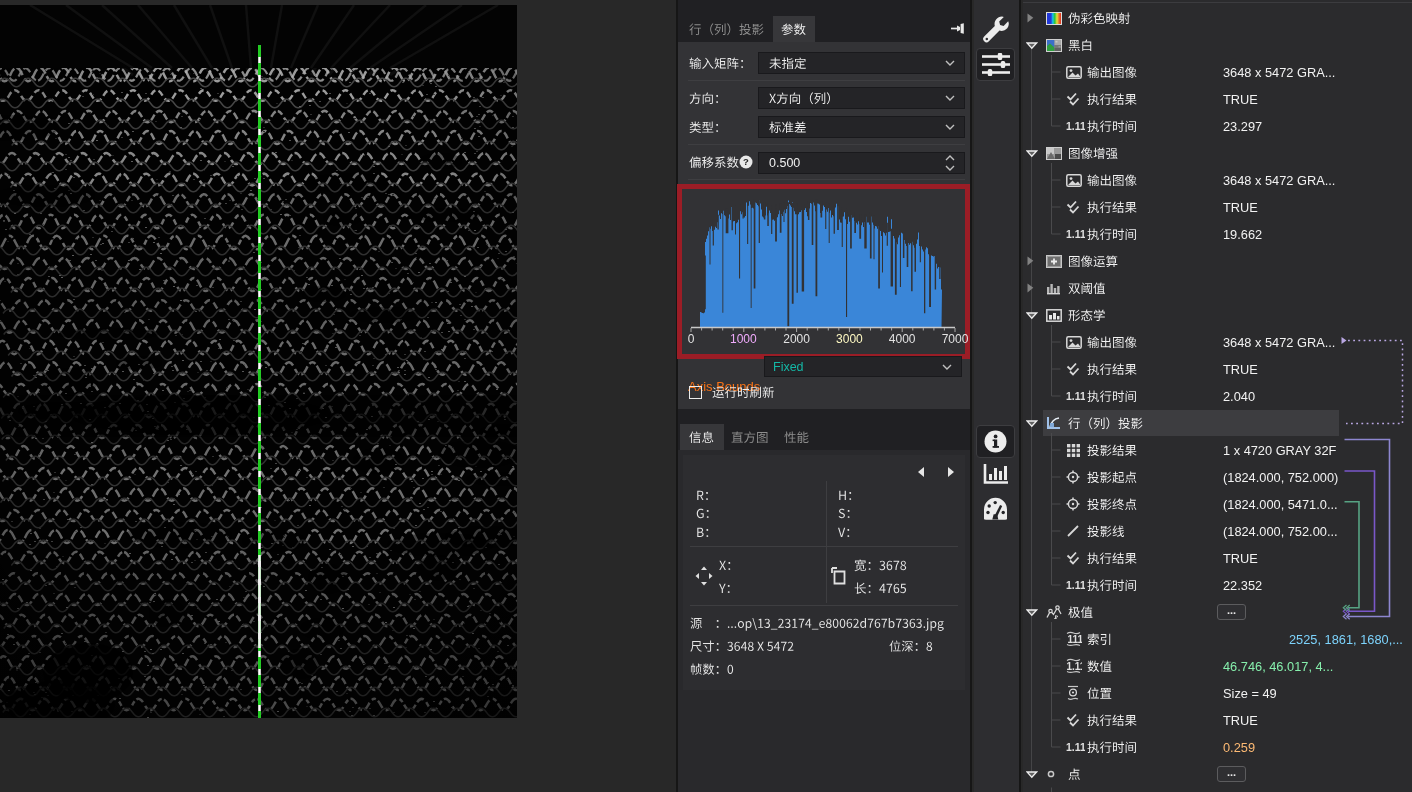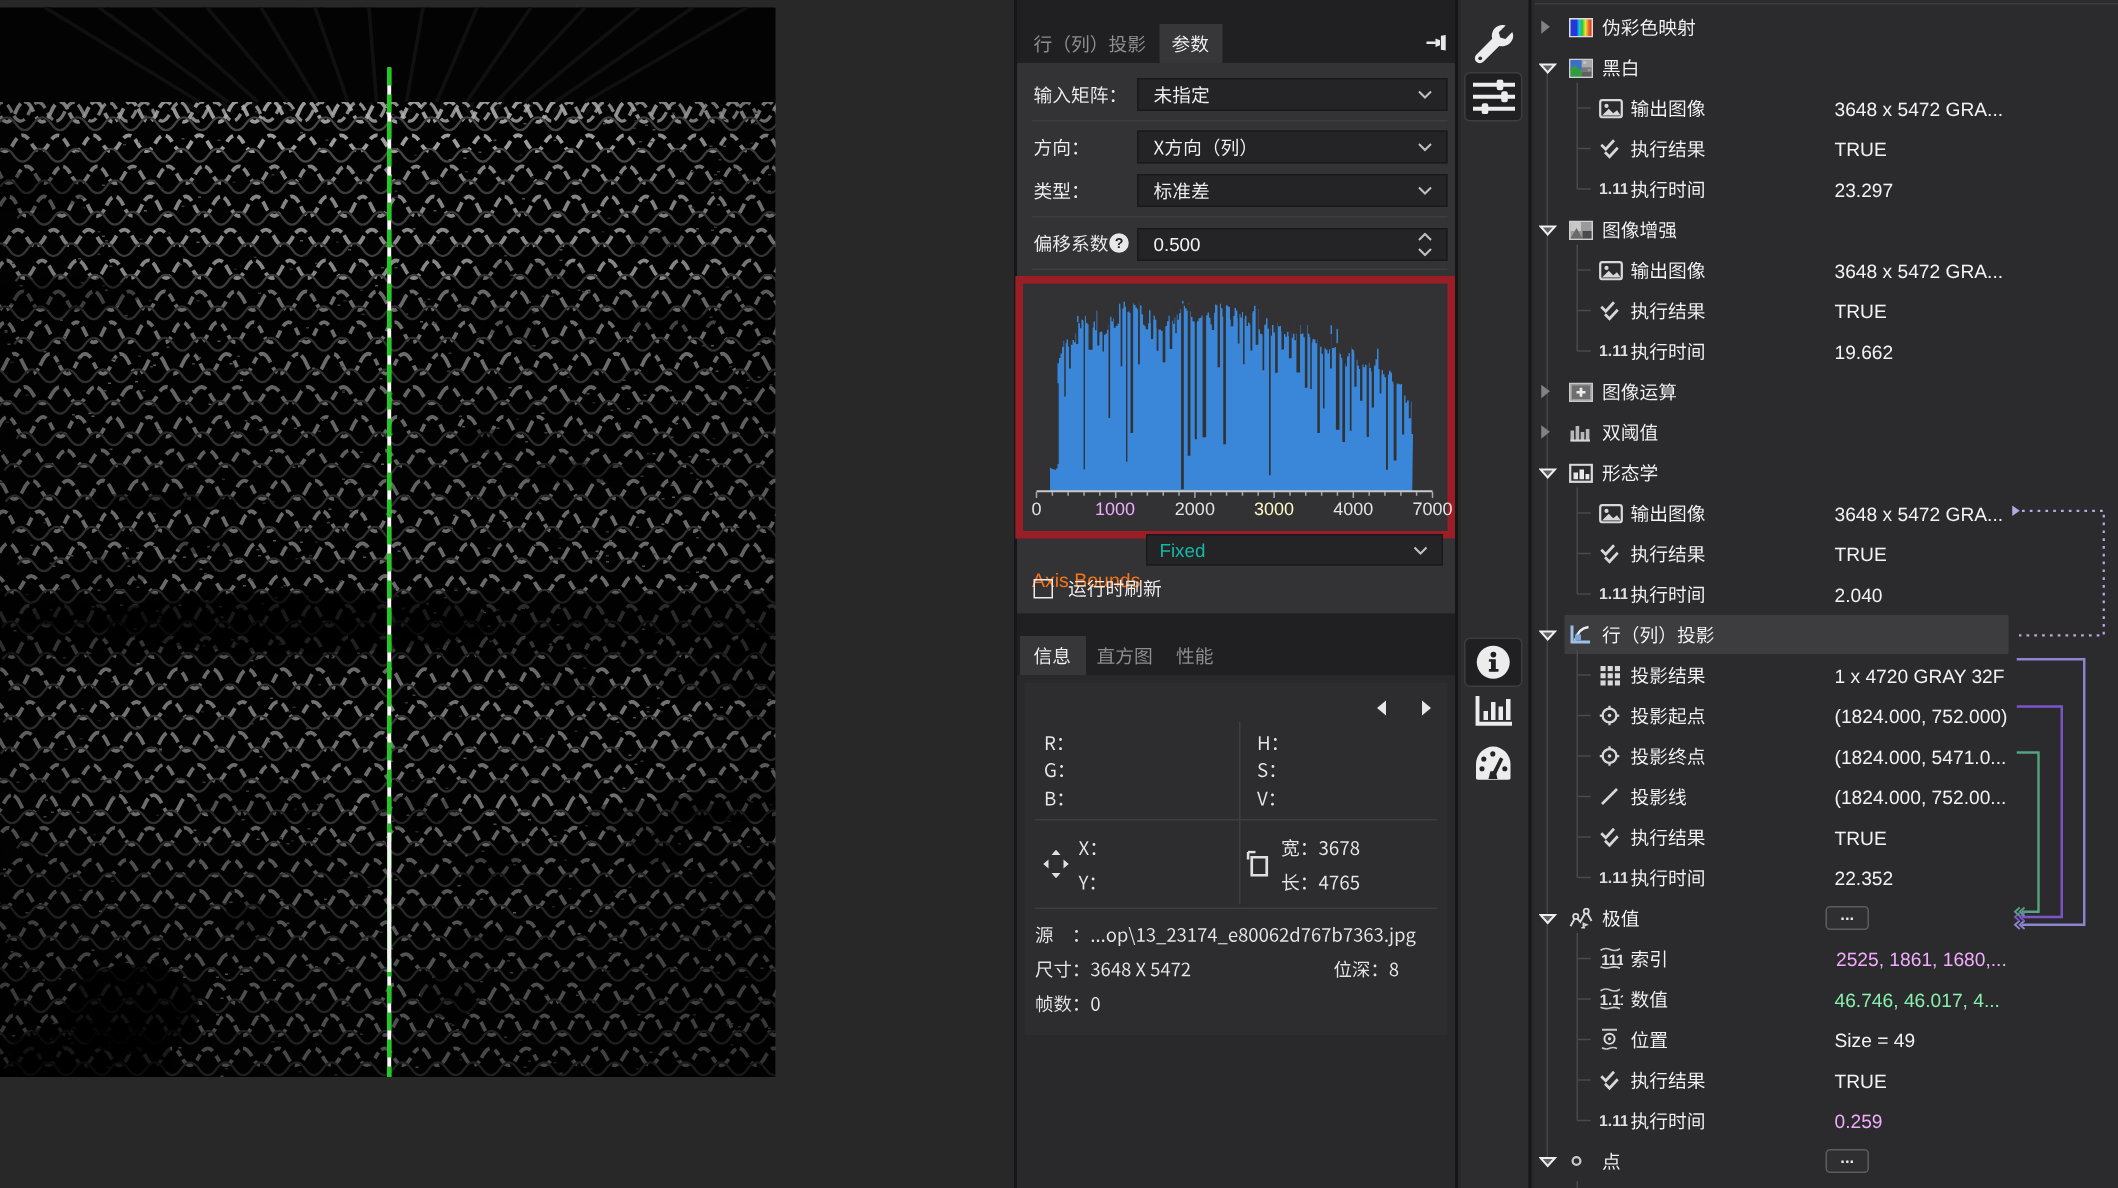--- a/index.html
+++ b/index.html
@@ -1497,21 +1497,21 @@
     <div class="abs" style="left:1217px;top:604.0px;width:29px;height:16px;background:#2f2f32;border:1px solid #5c5c5e;border-radius:3px;color:#e8e8e8;font:bold 11px 'Liberation Sans';text-align:center;line-height:11px">...</div>
     <svg class="abs" style="left:1066px;top:631.0px" width="16" height="16" viewBox="0 0 16 16">
       <path d="M1,2.5 Q4,0.5 7.5,2 Q11,3.5 14,1.5" stroke="#c8c8c8" stroke-width="1.1" fill="none"></path>
       <text x="1.5" y="12" font-family="Liberation Sans" font-size="10" font-weight="bold" fill="#e0e0e0">111</text>
       <path d="M1,13.5 Q4,15 7.5,14 Q11,13 14,14.5" stroke="#c8c8c8" stroke-width="1.1" fill="none"></path>
     </svg>
     <svg style="position:absolute;left:1087px;top:632.625px;overflow:visible" width="25" height="16" fill="#f2f2f2">
       <path transform="translate(0.0 11.00) scale(0.01250 -0.01250)" d="M633 104C718 58 825 -12 877 -58L938 -14C881 32 773 98 690 141ZM290 136C233 82 143 26 61 -11C78 -23 106 -47 119 -61C198 -20 294 46 358 109ZM194 319C211 326 237 329 421 341C339 302 269 272 237 260C179 236 135 222 102 219C109 200 119 166 122 153C148 162 187 166 479 185V10C479 -2 475 -6 458 -6C443 -8 389 -8 327 -6C339 -26 351 -54 355 -75C428 -75 479 -75 510 -63C543 -52 552 -32 552 8V189L797 204C824 176 848 148 864 126L922 166C879 221 789 304 718 362L665 328C691 306 719 281 746 255L309 232C450 285 592 352 727 434L673 480C629 451 581 424 532 398L309 385C378 419 447 460 510 505L480 528H862V405H936V593H539V686H923V752H539V841H461V752H76V686H461V593H66V405H137V528H434C363 473 274 425 246 411C218 396 193 387 174 385C181 367 191 333 194 319Z"></path>
       <path transform="translate(12.5 11.00) scale(0.01250 -0.01250)" d="M782 830V-80H857V830ZM143 568C130 474 108 351 88 273H467C453 104 437 31 413 11C402 2 391 0 369 0C345 0 278 1 212 7C227 -15 237 -46 239 -70C303 -74 366 -75 398 -72C434 -70 456 -64 478 -40C511 -7 529 84 546 308C548 319 549 343 549 343H181C190 391 200 445 208 498H543V798H107V728H469V568Z"></path>
     </svg>
-    <div style="position:absolute;left:1224px;top:633.7px;font:normal 12.8px/1 'Liberation Sans', sans-serif;color:#f0abfc;white-space:pre">2525, 1861, 1680,...</div>
+    <div style="position:absolute;left:1289px;top:633.7px;font:normal 12.8px/1 'Liberation Sans', sans-serif;color:#7dd3fc;white-space:pre">2525, 1861, 1680,...</div>
     <svg class="abs" style="left:1066px;top:658.0px" width="16" height="16" viewBox="0 0 16 16">
       <path d="M1,2.5 Q4,0.5 7.5,2 Q11,3.5 14,1.5" stroke="#c8c8c8" stroke-width="1.1" fill="none"></path>
       <text x="0.5" y="12" font-family="Liberation Sans" font-size="10" font-weight="bold" fill="#e0e0e0">1.11</text>
       <path d="M1,13.5 Q4,15 7.5,14 Q11,13 14,14.5" stroke="#c8c8c8" stroke-width="1.1" fill="none"></path>
     </svg>
     <svg style="position:absolute;left:1087px;top:659.625px;overflow:visible" width="25" height="16" fill="#f2f2f2">
       <path transform="translate(0.0 11.00) scale(0.01250 -0.01250)" d="M443 821C425 782 393 723 368 688L417 664C443 697 477 747 506 793ZM88 793C114 751 141 696 150 661L207 686C198 722 171 776 143 815ZM410 260C387 208 355 164 317 126C279 145 240 164 203 180C217 204 233 231 247 260ZM110 153C159 134 214 109 264 83C200 37 123 5 41 -14C54 -28 70 -54 77 -72C169 -47 254 -8 326 50C359 30 389 11 412 -6L460 43C437 59 408 77 375 95C428 152 470 222 495 309L454 326L442 323H278L300 375L233 387C226 367 216 345 206 323H70V260H175C154 220 131 183 110 153ZM257 841V654H50V592H234C186 527 109 465 39 435C54 421 71 395 80 378C141 411 207 467 257 526V404H327V540C375 505 436 458 461 435L503 489C479 506 391 562 342 592H531V654H327V841ZM629 832C604 656 559 488 481 383C497 373 526 349 538 337C564 374 586 418 606 467C628 369 657 278 694 199C638 104 560 31 451 -22C465 -37 486 -67 493 -83C595 -28 672 41 731 129C781 44 843 -24 921 -71C933 -52 955 -26 972 -12C888 33 822 106 771 198C824 301 858 426 880 576H948V646H663C677 702 689 761 698 821ZM809 576C793 461 769 361 733 276C695 366 667 468 648 576Z"></path>
       <path transform="translate(12.5 11.00) scale(0.01250 -0.01250)" d="M599 840C596 810 591 774 586 738H329V671H574C568 637 562 605 555 578H382V14H286V-51H958V14H869V578H623C631 605 639 637 646 671H928V738H661L679 835ZM450 14V97H799V14ZM450 379H799V293H450ZM450 435V519H799V435ZM450 239H799V152H450ZM264 839C211 687 124 538 32 440C45 422 66 383 74 366C103 398 132 435 159 475V-80H229V589C269 661 304 739 333 817Z"></path>
     </svg>
     <div style="position:absolute;left:1223px;top:660.7px;font:normal 12.8px/1 'Liberation Sans', sans-serif;color:#86efac;white-space:pre">46.746, 46.017, 4...</div>
@@ -1539,21 +1539,21 @@
     <div style="position:absolute;left:1223px;top:714.7px;font:normal 12.8px/1 'Liberation Sans', sans-serif;color:#f2f2f2;white-space:pre">TRUE</div>
     <svg class="abs" style="left:1066px;top:740.0px" width="19" height="14" viewBox="0 0 19 14">
       <text x="0" y="10.5" font-family="Liberation Sans" font-size="10.5" font-weight="bold" fill="#e0e0e0">1.11</text>
     </svg>
     <svg style="position:absolute;left:1087px;top:740.625px;overflow:visible" width="50" height="16" fill="#f2f2f2">
       <path transform="translate(0.0 11.00) scale(0.01250 -0.01250)" d="M175 840V630H48V560H175V348L33 307L53 234L175 273V11C175 -3 169 -7 157 -7C145 -8 107 -8 63 -7C73 -28 82 -60 85 -79C149 -79 188 -76 212 -64C237 -52 247 -31 247 11V296L364 334L353 404L247 371V560H350V630H247V840ZM525 841C527 764 528 693 527 626H373V557H526C524 489 519 426 510 368L416 421L374 370C412 348 455 323 497 297C464 156 399 52 275 -22C291 -36 319 -69 328 -83C454 2 523 111 560 257C613 222 662 189 694 162L739 222C700 252 640 291 575 329C587 398 594 473 597 557H750C745 158 737 -79 867 -79C929 -79 954 -41 963 92C944 98 916 113 900 126C897 26 889 -8 871 -8C813 -8 817 211 827 626H599C600 693 600 764 599 841Z"></path>
       <path transform="translate(12.5 11.00) scale(0.01250 -0.01250)" d="M435 780V708H927V780ZM267 841C216 768 119 679 35 622C48 608 69 579 79 562C169 626 272 724 339 811ZM391 504V432H728V17C728 1 721 -4 702 -5C684 -6 616 -6 545 -3C556 -25 567 -56 570 -77C668 -77 725 -77 759 -66C792 -53 804 -30 804 16V432H955V504ZM307 626C238 512 128 396 25 322C40 307 67 274 78 259C115 289 154 325 192 364V-83H266V446C308 496 346 548 378 600Z"></path>
       <path transform="translate(25.0 11.00) scale(0.01250 -0.01250)" d="M474 452C527 375 595 269 627 208L693 246C659 307 590 409 536 485ZM324 402V174H153V402ZM324 469H153V688H324ZM81 756V25H153V106H394V756ZM764 835V640H440V566H764V33C764 13 756 6 736 6C714 4 640 4 562 7C573 -15 585 -49 590 -70C690 -70 754 -69 790 -56C826 -44 840 -22 840 33V566H962V640H840V835Z"></path>
       <path transform="translate(37.5 11.00) scale(0.01250 -0.01250)" d="M91 615V-80H168V615ZM106 791C152 747 204 684 227 644L289 684C265 726 211 785 164 827ZM379 295H619V160H379ZM379 491H619V358H379ZM311 554V98H690V554ZM352 784V713H836V11C836 -2 832 -6 819 -7C806 -7 765 -8 723 -6C733 -25 743 -57 747 -75C808 -75 851 -75 878 -63C904 -50 913 -31 913 11V784Z"></path>
     </svg>
-    <div style="position:absolute;left:1223px;top:741.7px;font:normal 12.8px/1 'Liberation Sans', sans-serif;color:#f0abfc;white-space:pre">0.259</div>
+    <div style="position:absolute;left:1223px;top:741.7px;font:normal 12.8px/1 'Liberation Sans', sans-serif;color:#fdba74;white-space:pre">0.259</div>
     <svg class="abs" style="left:1026px;top:770.5px" width="12" height="8">
       <path d="M1,1 L10.6,1 L5.8,6.3 Z" fill="#616161" stroke="#ededed" stroke-width="1.3"></path>
     </svg>
     <svg class="abs" style="left:1046px;top:767.0px" width="12" height="14" viewBox="0 0 12 14">
       <circle cx="5" cy="7" r="2.6" fill="none" stroke="#c8c8c8" stroke-width="1.5"></circle>
     </svg>
     <svg style="position:absolute;left:1068px;top:767.625px;overflow:visible" width="12" height="16" fill="#f2f2f2">
       <path transform="translate(0.0 11.00) scale(0.01250 -0.01250)" d="M237 465H760V286H237ZM340 128C353 63 361 -21 361 -71L437 -61C436 -13 426 70 411 134ZM547 127C576 65 606 -19 617 -69L690 -50C678 0 646 81 615 142ZM751 135C801 72 857 -17 880 -72L951 -42C926 13 868 98 818 161ZM177 155C146 81 95 0 42 -46L110 -79C165 -26 216 58 248 136ZM166 536V216H835V536H530V663H910V734H530V840H455V536Z"></path>
     </svg>
     <div class="abs" style="left:1217px;top:766.0px;width:29px;height:16px;background:#2f2f32;border:1px solid #5c5c5e;border-radius:3px;color:#e8e8e8;font:bold 11px 'Liberation Sans';text-align:center;line-height:11px">...</div>

